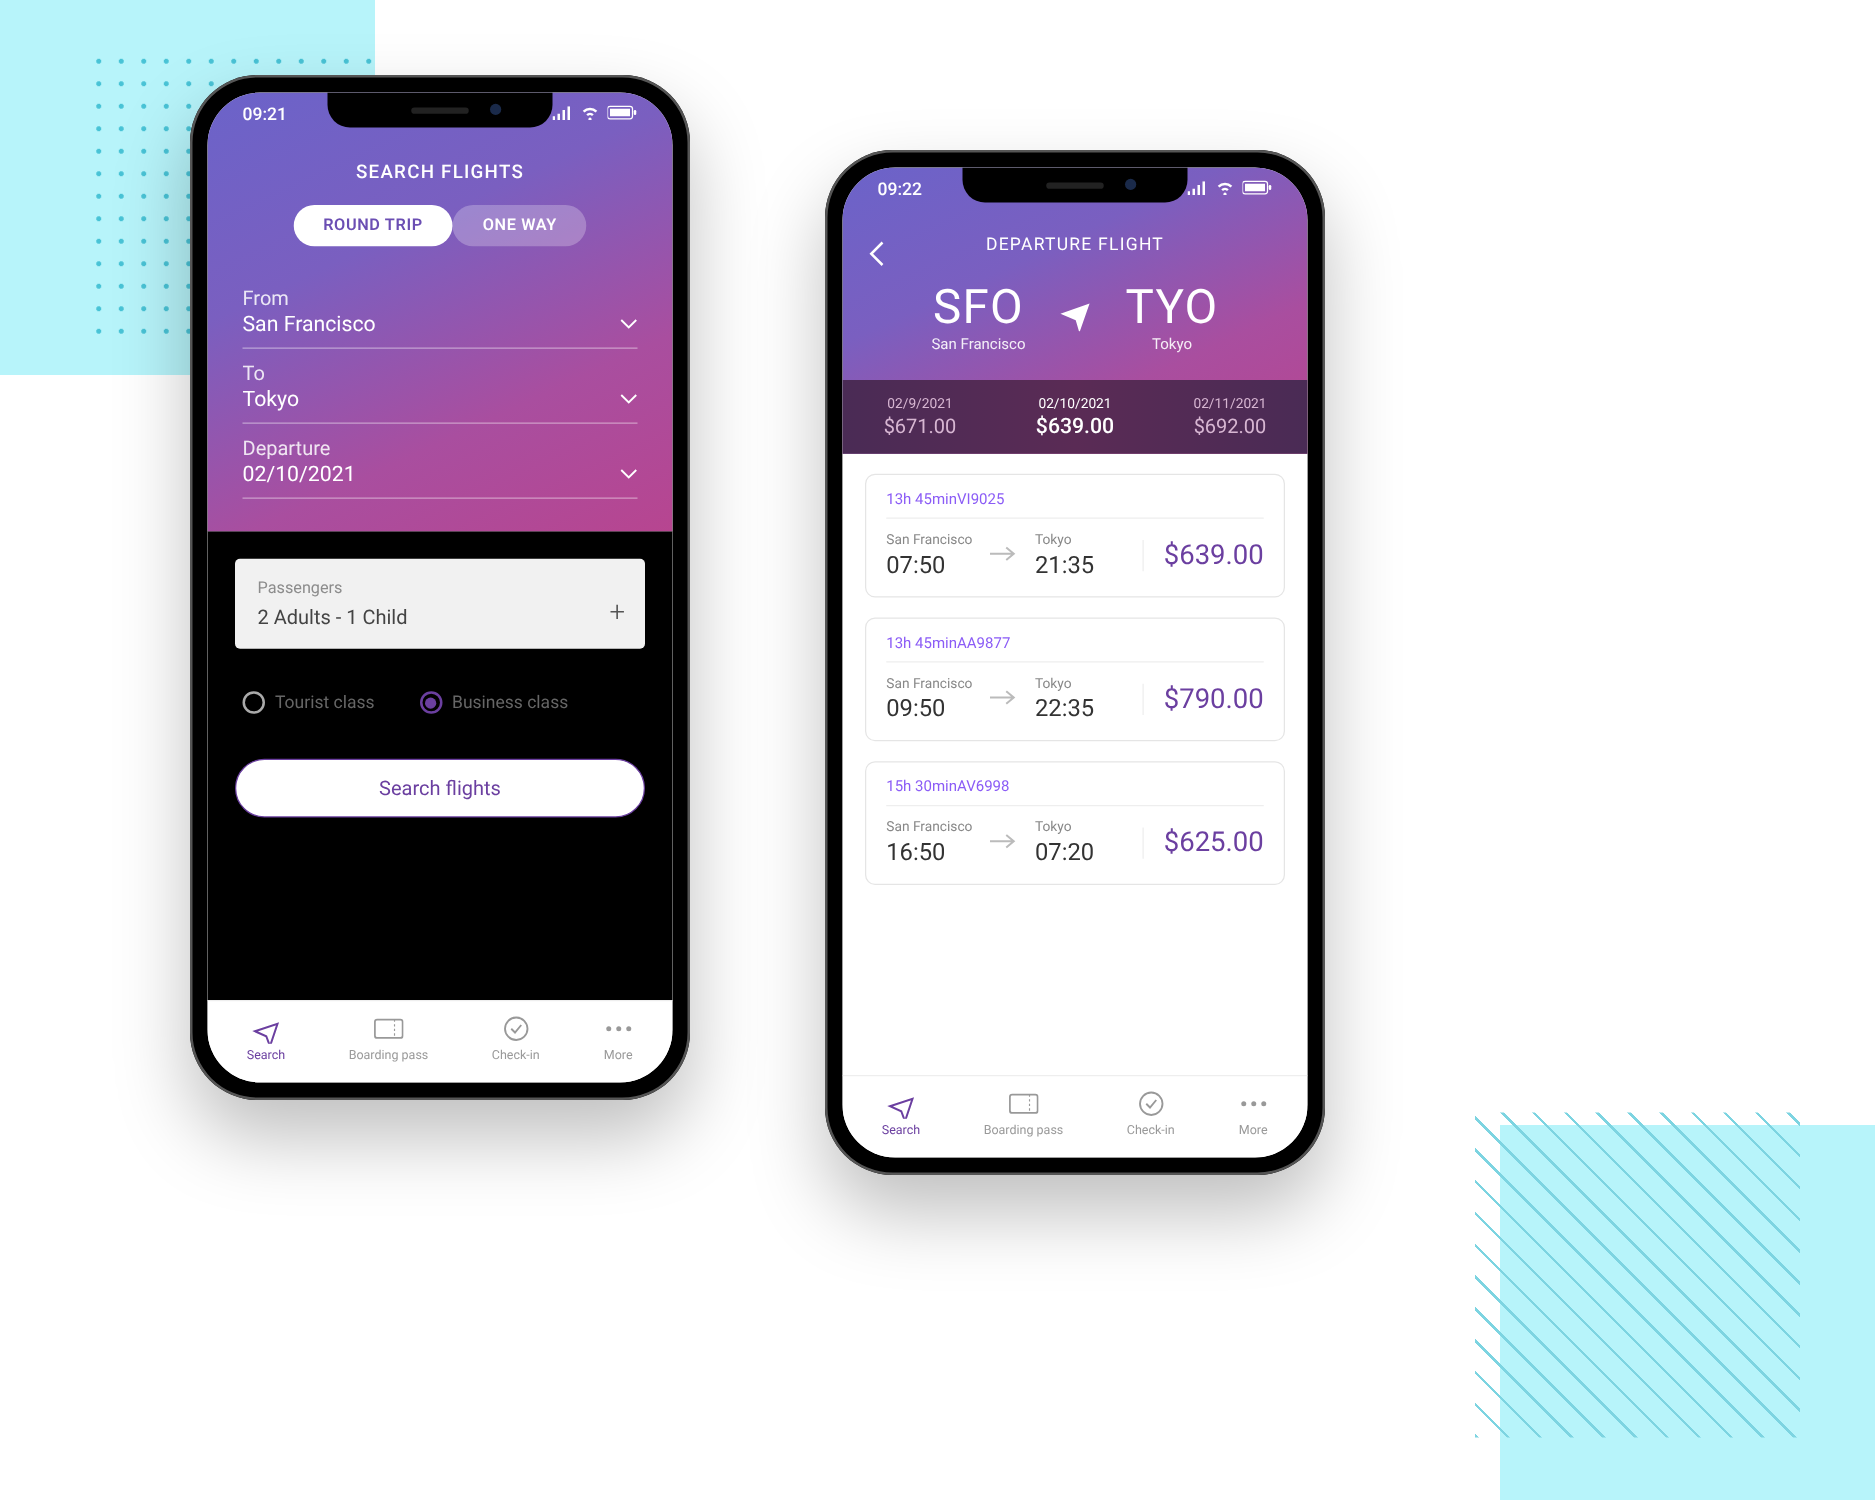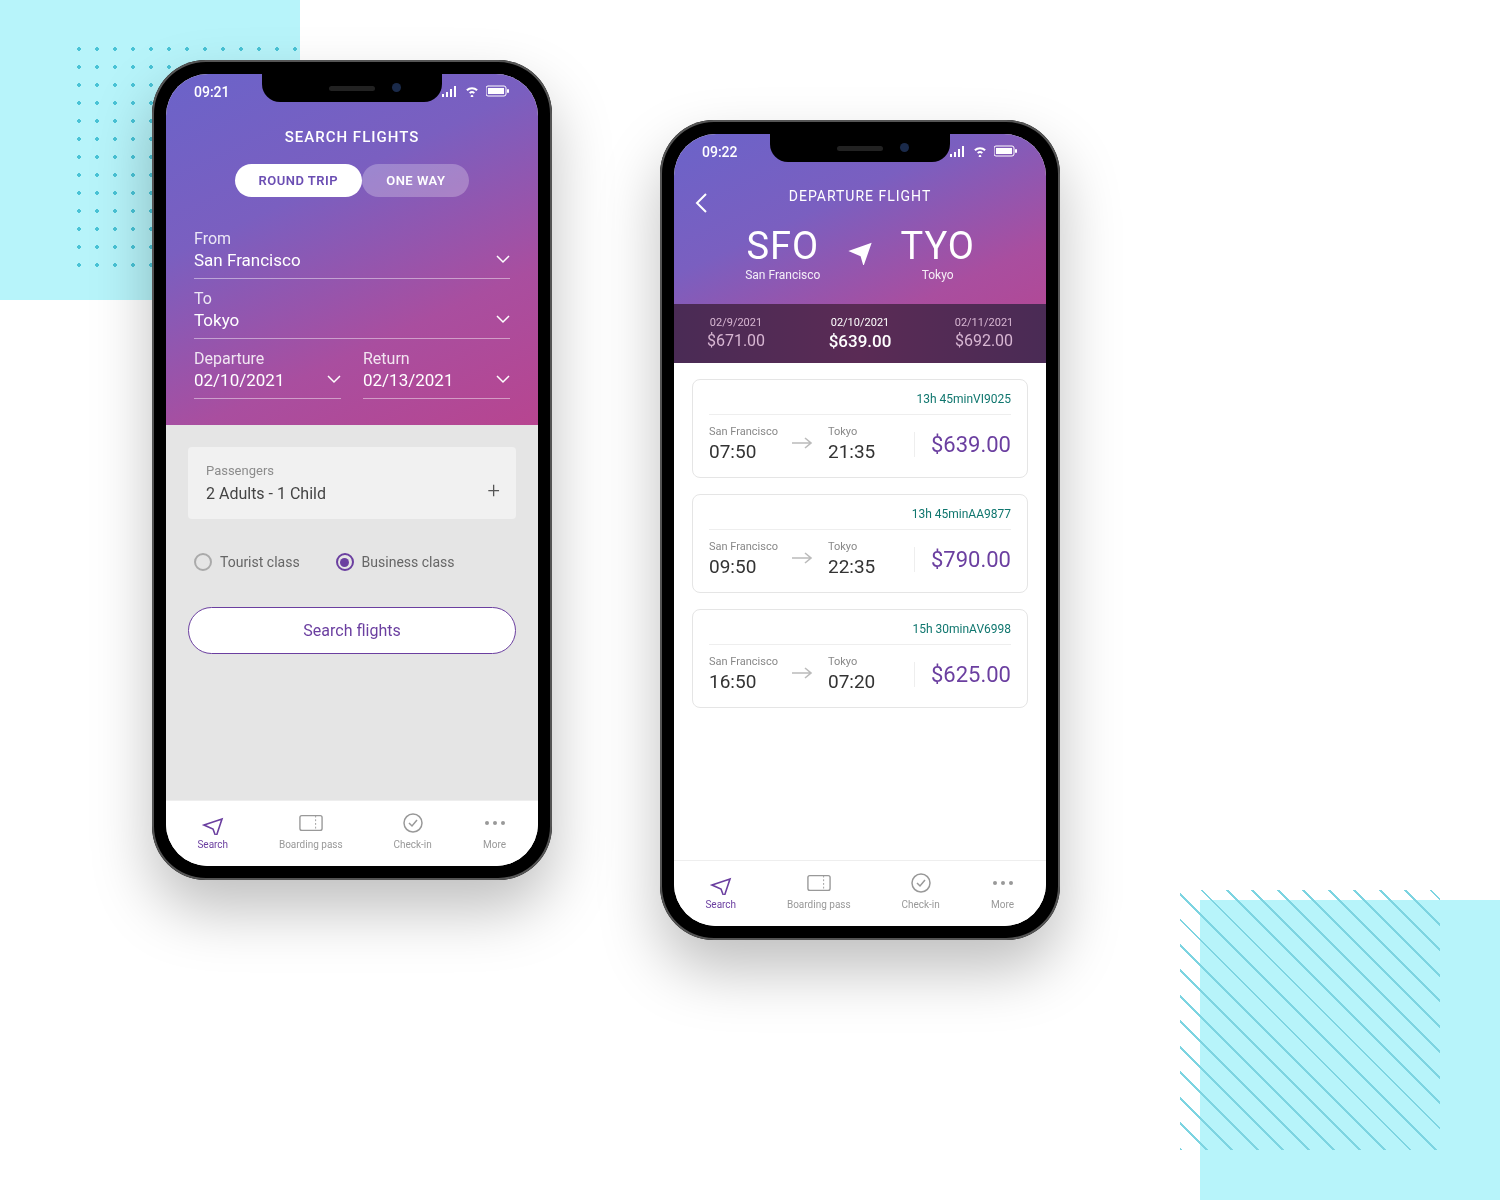--- a/index.html
+++ b/index.html
@@ -105,21 +105,21 @@
   .tab.active { background:#fff; color:#6b4eb3; }
   .tab.inactive { background:rgba(255,255,255,.25); color:#fff; }
   .fields { padding:0 28px 26px; }
   .field { border-bottom:1px solid rgba(255,255,255,.45); padding:10px 0 8px; position:relative; }
   .field-lbl { font-size:16px; opacity:.85; margin-bottom:2px; }
   .field-val { font-size:17px; }
   .chev { position:absolute; right:0; bottom:10px; }
   .row2 { display:flex; gap:22px; }
   .row2 .field { flex:1; }
 
-  .white-area { flex:1; background:#e5e5e5; padding:22px 22px 0; display:flex; flex-direction:column; }
+  .white-area { flex:1; background:#000000; padding:22px 22px 0; display:flex; flex-direction:column; }
   .pax-card {
     background:#f1f1f1; border-radius:4px;
     padding:16px 18px; position:relative; margin-bottom:34px;
   }
   .pax-lbl { font-size:13px; color:#8c8c8c; margin-bottom:6px;}
   .pax-val { font-size:16px; color:#444; }
   .plus { position:absolute; right:16px; bottom:16px; font-size:22px; color:#555; font-weight:300;}
 
   .radios { display:flex; gap:36px; padding:0 6px; margin-bottom:36px; }
   .radio { display:flex; align-items:center; gap:8px; color:#666; font-size:14px; }
@@ -160,21 +160,21 @@
   .date-cell .d { font-size:11px; margin-bottom:2px;}
   .date-cell .p { font-size:16px; }
   .date-cell.active { color:#fff; }
   .date-cell.active .p { font-weight:500; font-size:17px; }
 
   .results { flex:1; background:#fff; padding:16px 18px 0; overflow:hidden; }
   .flight-card {
     border:1px solid #e5e5e5; border-radius:8px;
     padding:12px 16px 14px; margin-bottom:16px; cursor:pointer;
   }
-  .fc-top { display:flex; justify-content:flex-end; font-size:12px; color:#0f766e; padding-bottom:8px; border-bottom:1px solid #eee; margin-bottom:10px;}
+  .fc-top { display:flex; justify-content:flex-start; font-size:12px; color:#8b5cf6; padding-bottom:8px; border-bottom:1px solid #eee; margin-bottom:10px;}
   .fc-body { display:flex; align-items:center; }
   .leg { display:flex; align-items:center; gap:14px; flex:1; }
   .pt { }
   .pt .nm { font-size:11px; color:#888; margin-bottom:2px;}
   .pt .tm { font-size:19px; color:#333; }
   .arrow-mid { color:#999; }
   .price-col { border-left:1px solid #eee; padding-left:16px; margin-left:8px; }
   .price { font-size:22px; color:#6b3fa0; }
 
   .flight-card.mini .fc-top { border:none; margin:0; padding-bottom:0;}
@@ -236,29 +236,20 @@
             <span class="chev">
               <svg width="14" height="9" viewBox="0 0 14 9">
                   <path d="M1 1l6 6 6-6" stroke="#fff" stroke-width="1.5" fill="none"></path>
                 </svg>
             </span>
           </div>
           <div class="row2">
             <div class="field">
               <div class="field-lbl">Departure</div>
               <div class="field-val">02/10/2021</div>
-              <span class="chev">
-                <svg width="14" height="9" viewBox="0 0 14 9">
-                    <path d="M1 1l6 6 6-6" stroke="#fff" stroke-width="1.5" fill="none"></path>
-                  </svg>
-              </span>
-            </div>
-            <div class="field">
-              <div class="field-lbl">Return</div>
-              <div class="field-val">02/13/2021</div>
               <span class="chev">
                 <svg width="14" height="9" viewBox="0 0 14 9">
                     <path d="M1 1l6 6 6-6" stroke="#fff" stroke-width="1.5" fill="none"></path>
                   </svg>
               </span>
             </div>
           </div>
         </div>
       </div>
 

